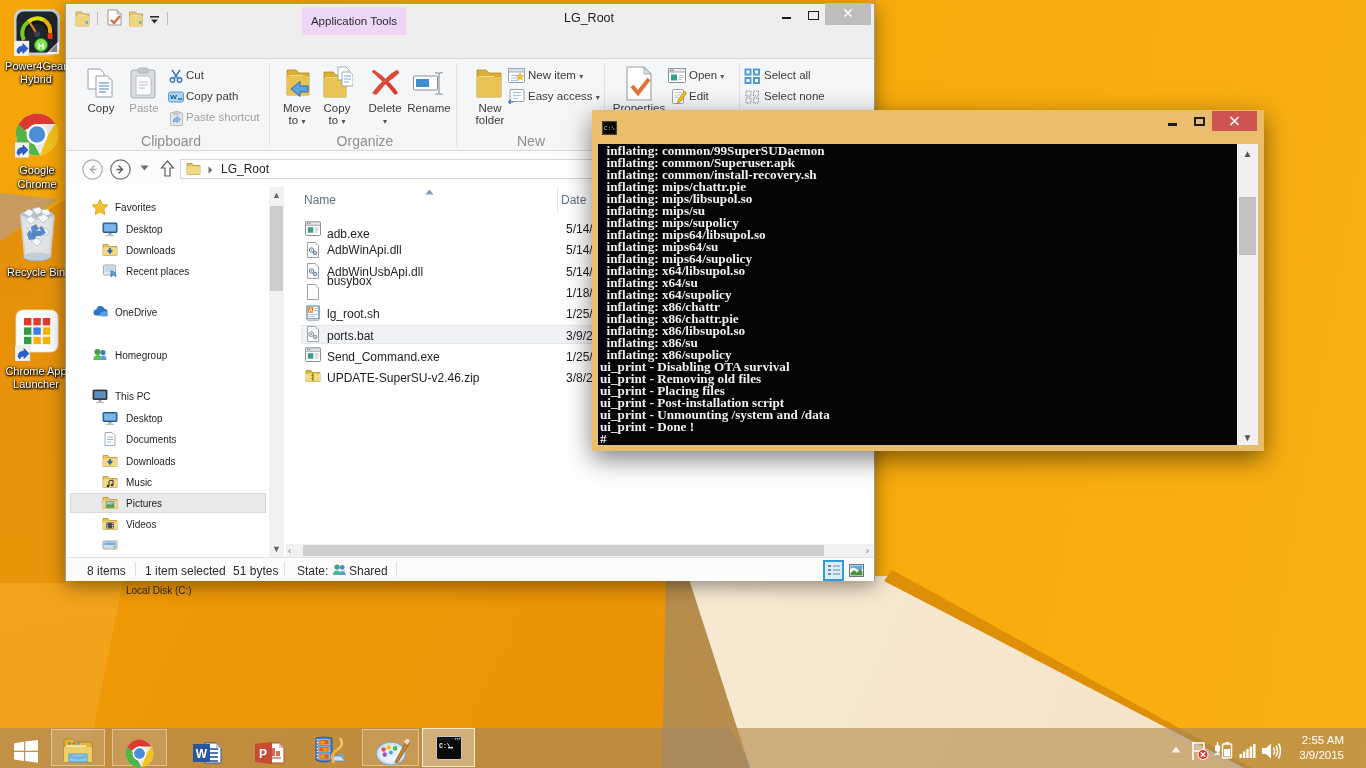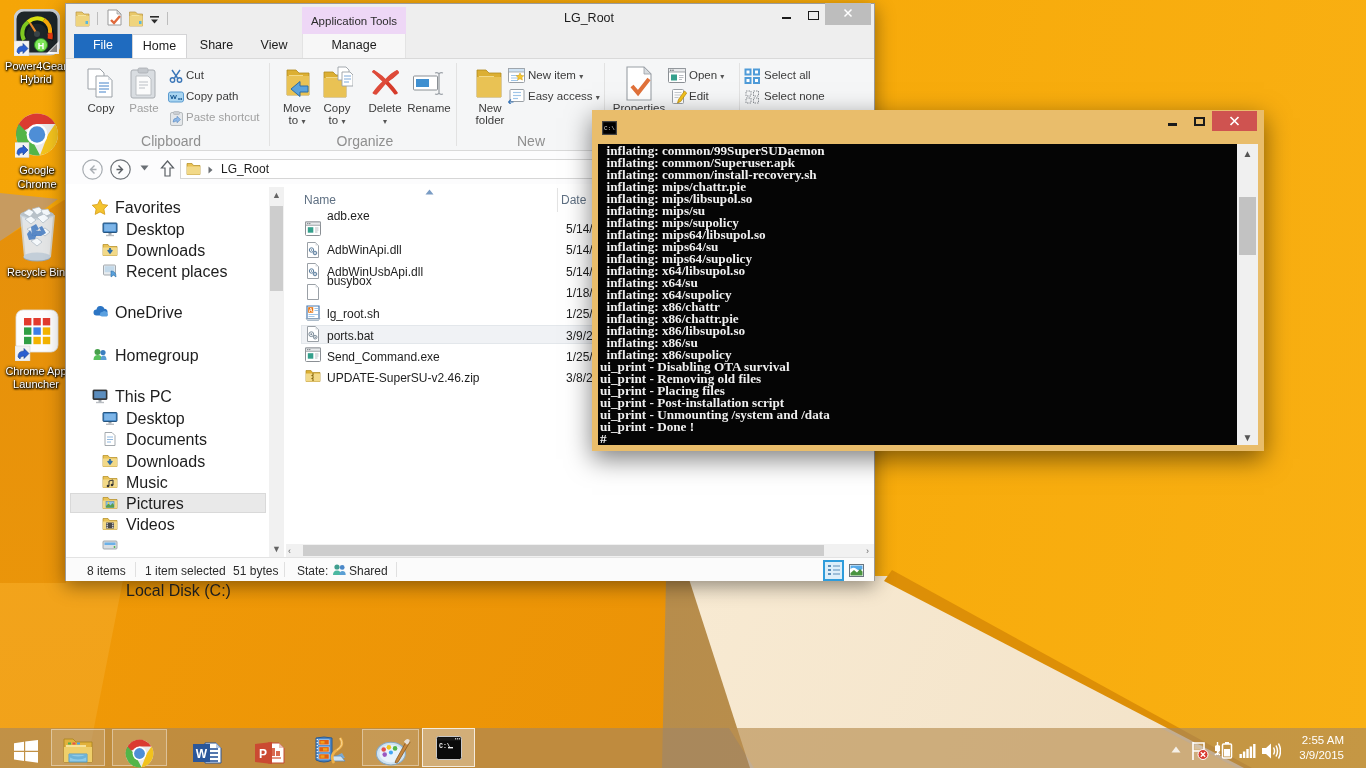--- a/index.html
+++ b/index.html
@@ -39,21 +39,21 @@
 .rsep { position:absolute; top:4px; height:83px; width:1px; background:#e2e2e2; }
 .rlab { position:absolute; font-size:11.5px; color:#3b3b3b; text-align:center; line-height:11.5px; white-space:nowrap; }
 .rsmt { position:absolute; left:120px; font-size:11.5px; color:#3b3b3b; white-space:nowrap; }
 .rgl { position:absolute; top:74px; font-size:14px; color:#8f8f8f; text-align:center; width:100px; }
 .gray { color:#a0a0a0 !important; }
 .dd { color:#555; font-size:8px; }
 #addrrow { left:0; top:147px; width:808px; height:33px; background:#fcfcfd; }
 #addrbox { position:absolute; left:114px; top:8px; width:582px; height:20px; background:#fff; border:1px solid #d6d6d6; }
 #mainarea { left:0; top:0; width:808px; height:553px; }
 #mainbg { position:absolute; left:0; top:180px; width:808px; height:373px; background:#fff; }
-.nav1, .nav2 { position:absolute; font-size:16px; color:#1d1d1d; white-space:nowrap; height:20px; line-height:20px; }
+.nav1, .nav2 { position:absolute; font-size:10px; color:#1d1d1d; white-space:nowrap; height:20px; line-height:20px; }
 .nav1 { left:49px; } .nav2 { left:60px; }
 .nico { position:absolute; width:16px; height:16px; }
 #navsel { position:absolute; left:4px; top:489px; width:196px; height:20px; background:#e9e9e9; border:1px solid #d9d9d9; }
 #filesel { position:absolute; left:235px; top:321px; width:573px; height:19px; background:#f0f2f5; border:1px solid #e3e7eb; }
 .frow { position:absolute; left:261px; font-size:12px; color:#1d1d1d; white-space:nowrap; height:21px; line-height:21px; }
 .fico { position:absolute; left:239px; width:16px; height:16px; }
 .fdate { position:absolute; left:500px; font-size:12px; color:#1d1d1d; height:21px; line-height:21px; }
 #hdr-name { position:absolute; left:238px; top:189px; font-size:12px; color:#5f7083; }
 #hdr-date { position:absolute; left:495px; top:189px; font-size:12px; color:#5f7083; }
 #hdrdiv { position:absolute; left:491px; top:184px; width:1px; height:24px; background:#e4e4e4; }
@@ -195,27 +195,20 @@
     </div>
     <div class="abs" id="exp-title">LG_Root</div>
     <div class="abs" id="caption-btns">
       <div class="abs" style="left:716px;top:13px;width:9px;height:2px;background:#1b1b1b;"></div>
       <div class="abs" style="left:742px;top:7px;width:11px;height:9px;border:1.5px solid #1b1b1b;"></div>
       <div class="abs" id="exp-close"><svg width="46" height="22">
             <path d="M19.5 6.5 L26.5 13.5 M26.5 6.5 L19.5 13.5" stroke="#fff" stroke-width="1.5"></path>
           </svg></div>
     </div>
     <div class="abs" id="apptools">Application Tools</div>
-    <div class="abs" id="tabrow">
-      <div class="tab" id="tab-file">File</div>
-      <div class="tab" id="tab-home">Home</div>
-      <div class="tab" style="left:121px;width:59px;">Share</div>
-      <div class="tab" style="left:180px;width:56px;">View</div>
-      <div class="tab" id="tab-manage">Manage</div>
-    </div>
     <div class="abs" id="ribbon">
 
       <svg class="abs" style="left:21px;top:9px;" width="30" height="31" viewBox="0 0 30 31">
         <path d="M1 1 h12 l4 4 v16 h-16 z" fill="#fff" stroke="#9aa0a6" stroke-width="1"></path>
         <path d="M9 8 h12 l4 4 v17 h-16 z" fill="#fff" stroke="#9aa0a6" stroke-width="1"></path>
         <path d="M21 8 l4 4 h-4 z" fill="#d8dce0"></path>
         <g stroke="#7aa7d8" stroke-width="1.4">
             <path d="M12 15 h10"></path>
             <path d="M12 18 h10"></path>
             <path d="M12 21 h10"></path>
@@ -532,21 +525,21 @@
             <rect x="0.5" y="1" width="15" height="3.2" fill="#e8eaec" stroke="#8a8f94" stroke-width="0.8"></rect>
             <circle cx="2.8" cy="2.6" r="0.7" fill="#6a6f74"></circle>
             <circle cx="4.8" cy="2.6" r="0.7" fill="#6a6f74"></circle>
             <rect x="2.8" y="6.2" width="5.5" height="5.5" fill="#35a08c"></rect>
             <g stroke="#b9bdc2" stroke-width="1">
               <path d="M10 7 h3.5"></path>
               <path d="M10 9 h3.5"></path>
               <path d="M10 11 h2.5"></path>
             </g>
           </svg>
-        <div class="frow" style="top:202px;">adb.exe</div>
+        <div class="frow" style="top:220px;">adb.exe</div>
         <div class="fdate" style="top:215px;">5/14/2014</div>
         <svg class="fico" style="top:238px;" viewBox="0 0 16 16">
             <path d="M2.5 0.5 h8 l3 3 v12 h-11 z" fill="#fff" stroke="#9aa0a6" stroke-width="1"></path>
             <path d="M10.5 0.5 l3 3 h-3 z" fill="#d8dce0"></path>
             <g fill="none" stroke="#5b7e9e" stroke-width="1">
               <circle cx="6.5" cy="8" r="2.2"></circle>
               <circle cx="10" cy="11" r="1.8"></circle>
             </g>
             <circle cx="6.5" cy="8" r="0.8" fill="#5b7e9e"></circle>
             <circle cx="10" cy="11" r="0.7" fill="#5b7e9e"></circle>

